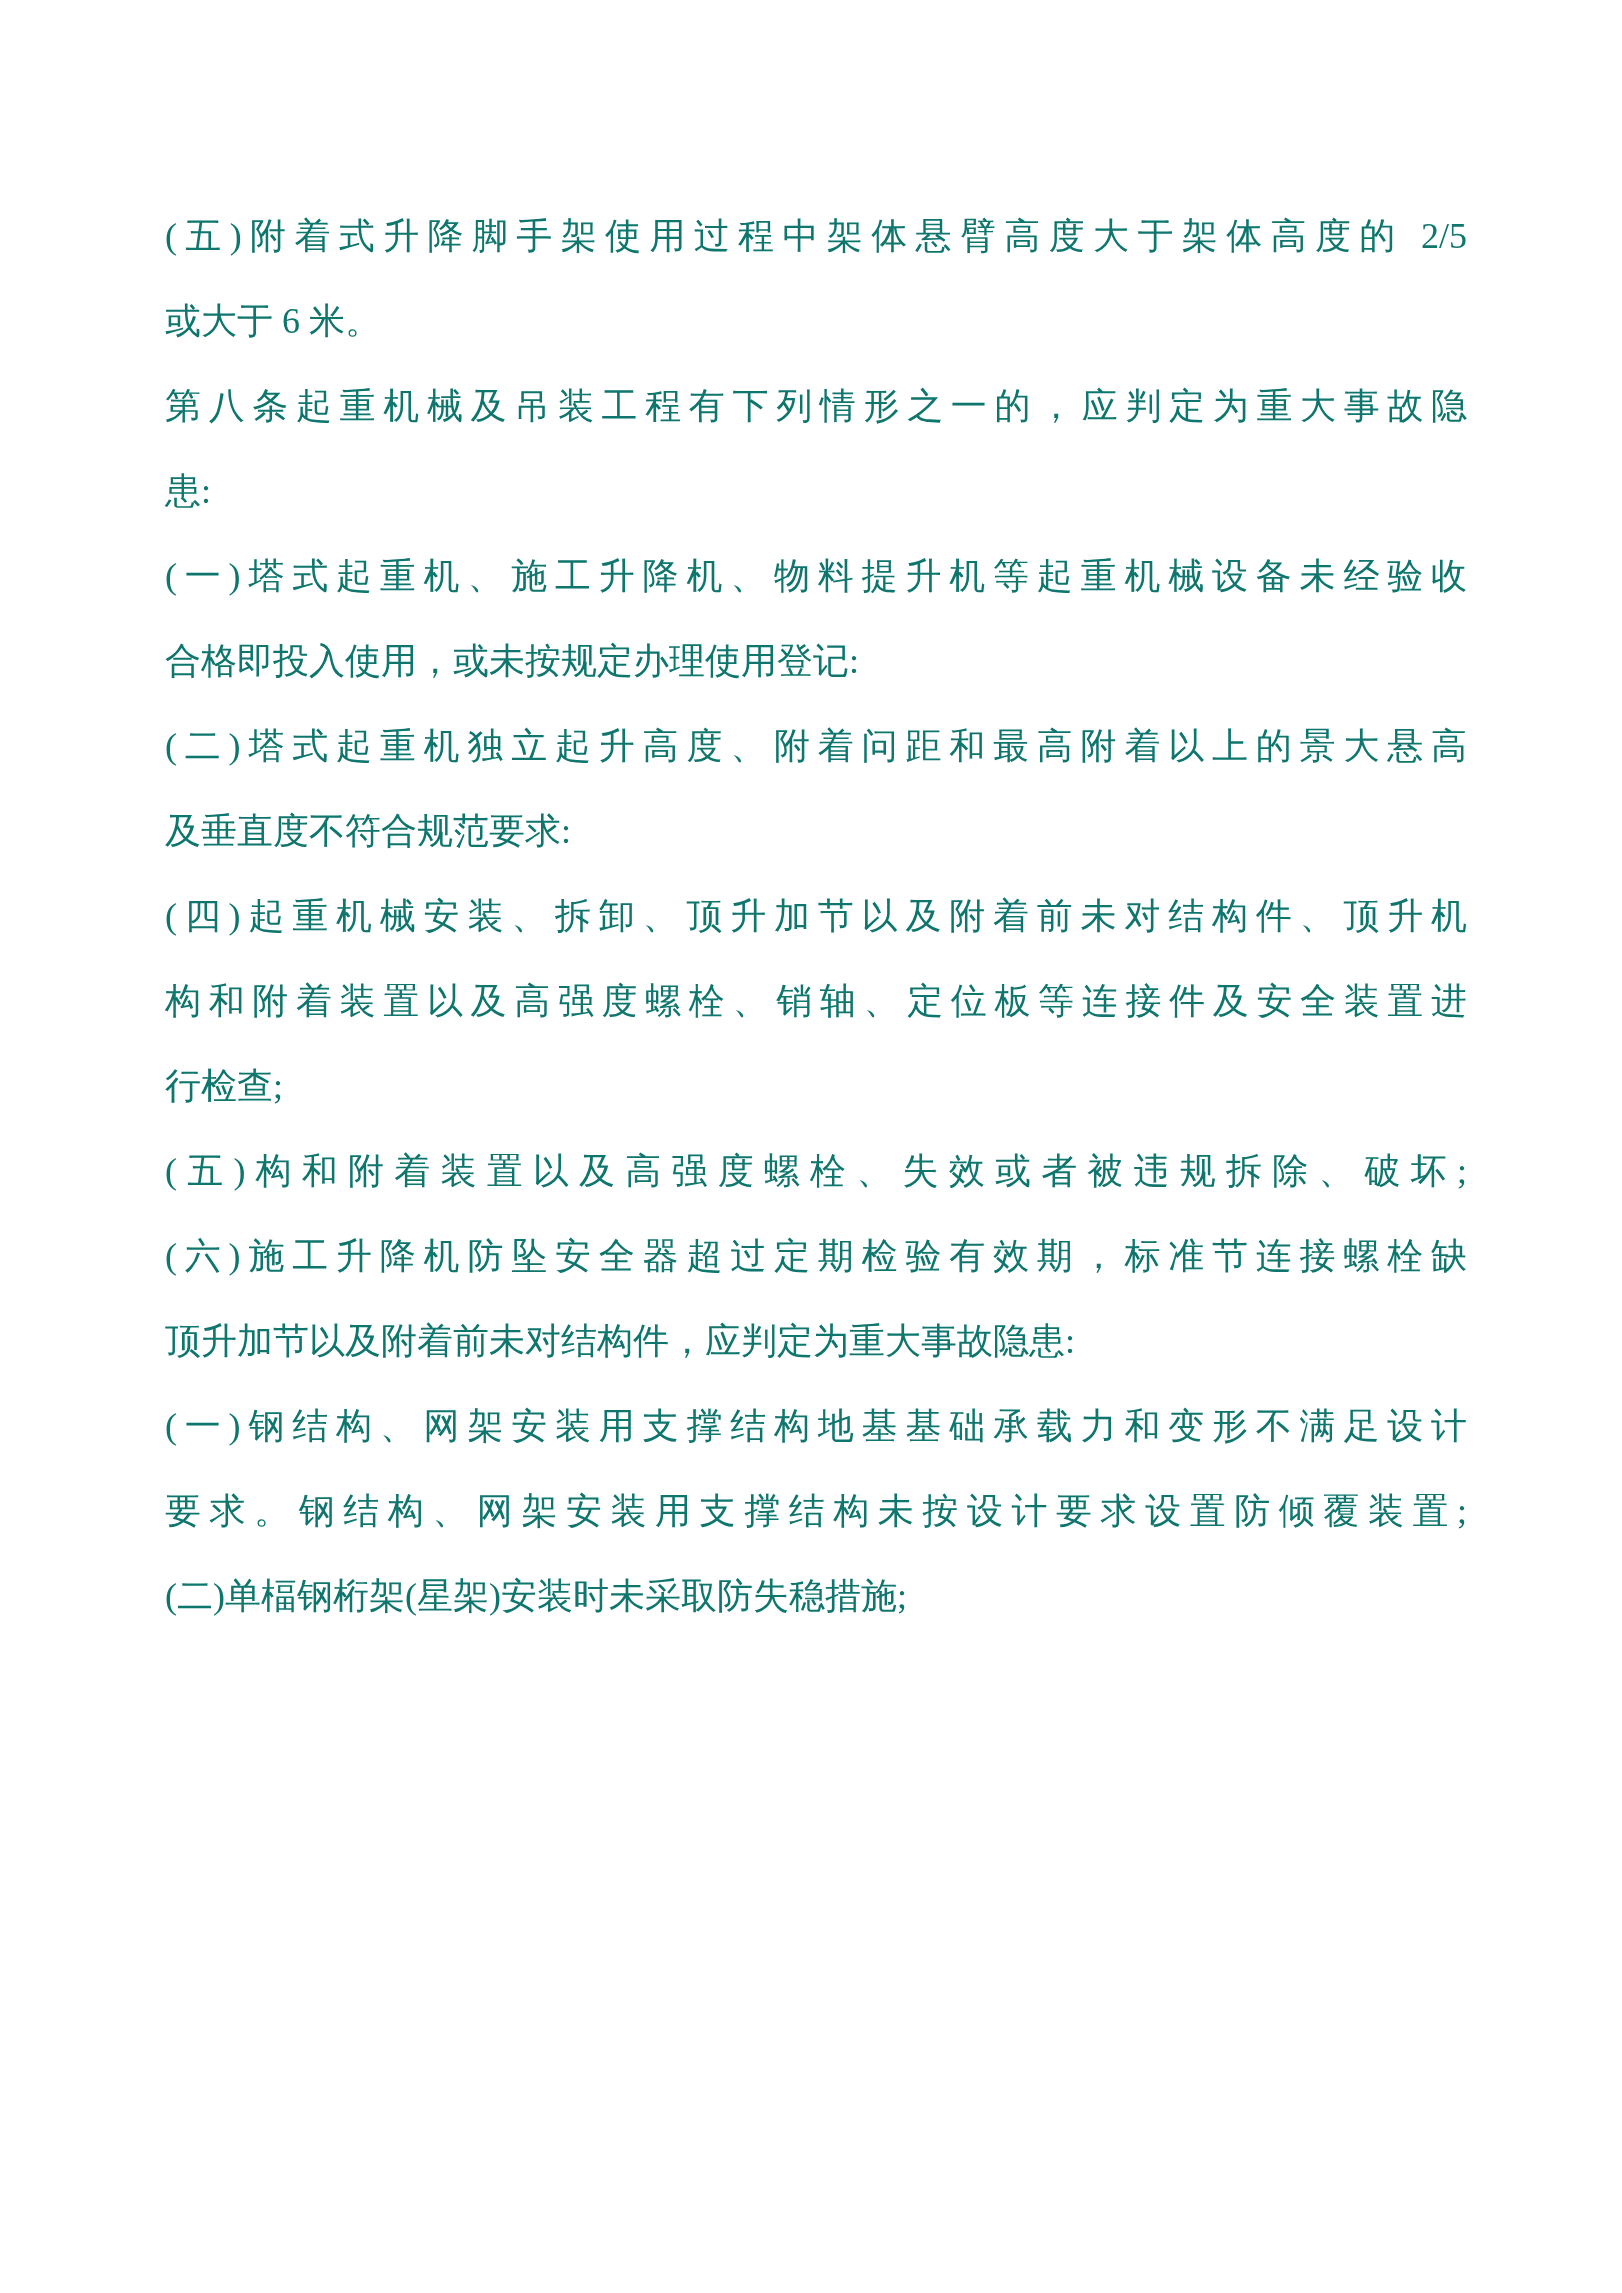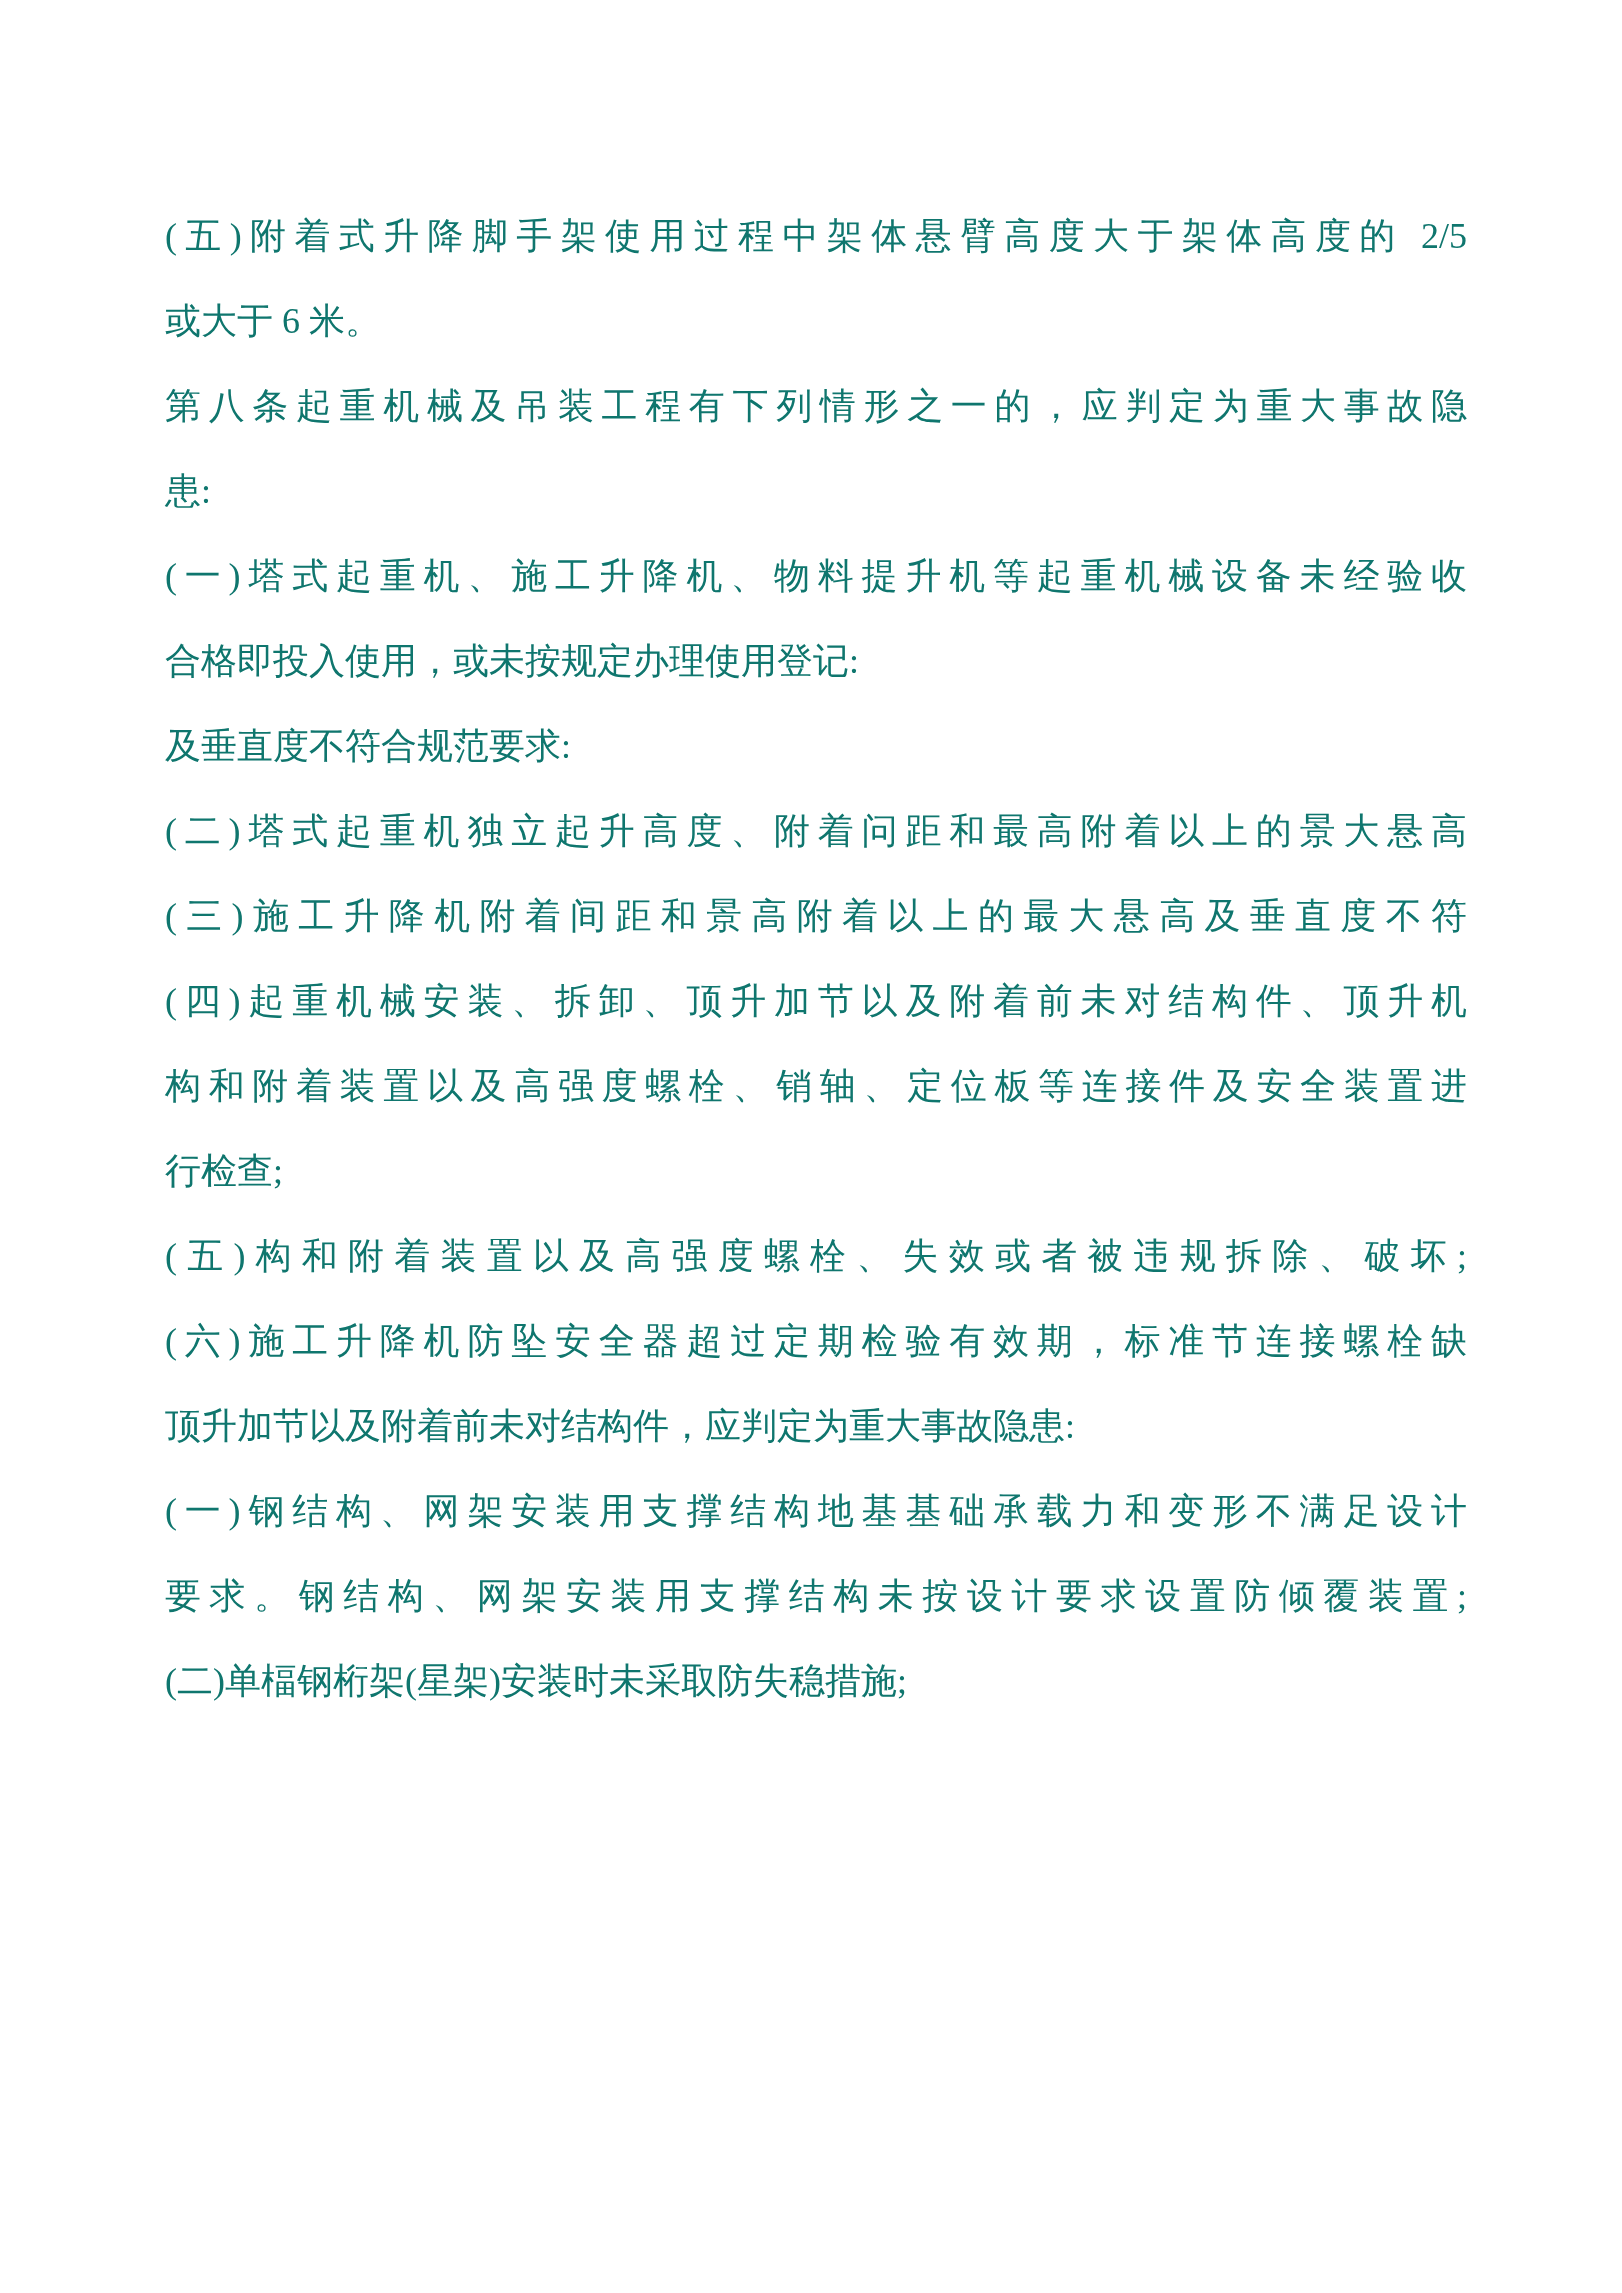--- a/index.html
+++ b/index.html
@@ -39,23 +39,22 @@
 <body>
 
 <div class="page">
   <div>
       <div class="line j">(五)附着式升降脚手架使用过程中架体悬臂高度大于架体高度的 2/5</div>
       <div class="line">或大于 6 米。</div>
       <div class="line j">第八条起重机械及吊装工程有下列情形之一的，应判定为重大事故隐</div>
       <div class="line">患:</div>
       <div class="line j">(一)塔式起重机、施工升降机、物料提升机等起重机械设备未经验收</div>
       <div class="line">合格即投入使用，或未按规定办理使用登记:</div>
+      <div class="line j">(二)塔式起重机独立起升高度、附着问距和最高附着以上的景大悬高</div>
       <div class="line">及垂直度不符合规范要求:</div>
-      <div class="line j">(二)塔式起重机独立起升高度、附着问距和最高附着以上的景大悬高</div>
-      <div class="line j">(三)施工升降机附着间距和景高附着以上的最大悬高及垂直度不符</div>
       <div class="line j">(四)起重机械安装、拆卸、顶升加节以及附着前未对结构件、顶升机</div>
       <div class="line j">构和附着装置以及高强度螺栓、销轴、定位板等连接件及安全装置进</div>
       <div class="line">行检查;</div>
       <div class="line j">(五)构和附着装置以及高强度螺栓、失效或者被违规拆除、破坏;</div>
       <div class="line j">(六)施工升降机防坠安全器超过定期检验有效期，标准节连接螺栓缺</div>
       <div class="line">顶升加节以及附着前未对结构件，应判定为重大事故隐患:</div>
       <div class="line j">(一)钢结构、网架安装用支撑结构地基基础承载力和变形不满足设计</div>
       <div class="line j">要求。钢结构、网架安装用支撑结构未按设计要求设置防倾覆装置;</div>
       <div class="line">(二)单楅钢桁架(星架)安装时未采取防失稳措施;</div>
     </div>

